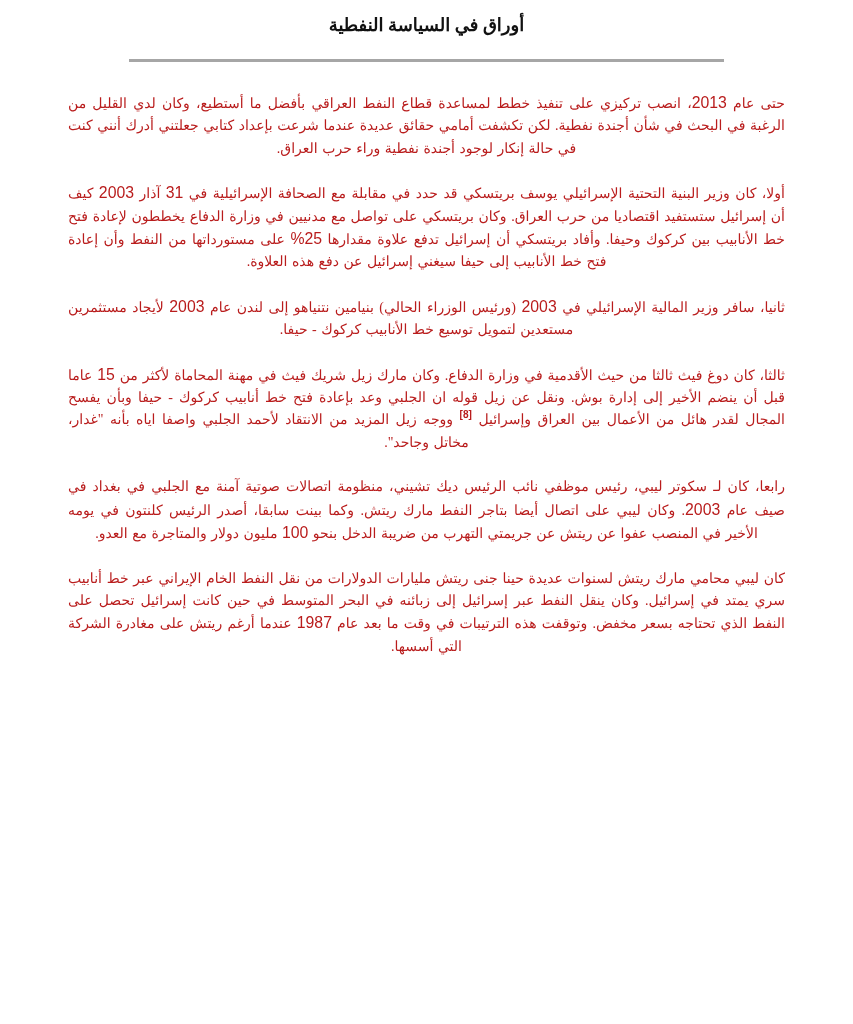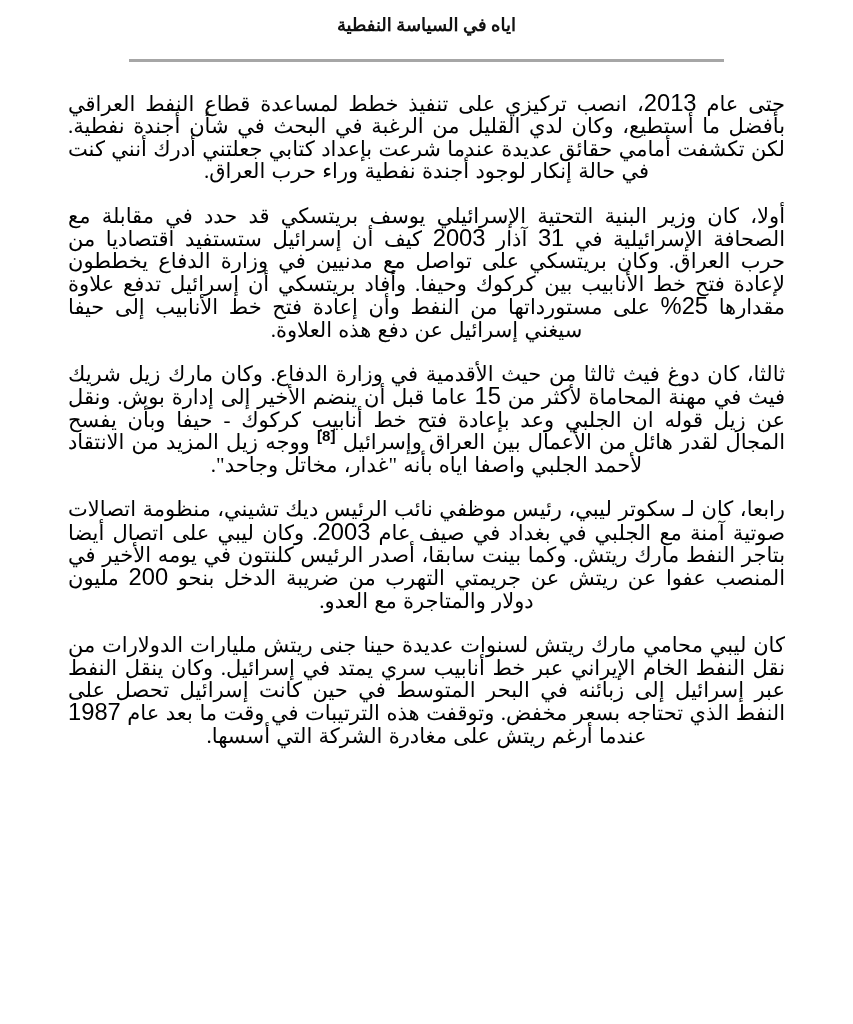--- a/index.html
+++ b/index.html
@@ -35,46 +35,47 @@
     width: 595px;
     margin: 22px auto 0 auto;
     background: #a6a6a6;
   }
   .body-block {
     margin: 30px 68px 0 68px;
     direction: rtl;
   }
   .para {
     margin: 0 0 22px 0;
-    font-size: 21px;
+    font-size: 14px;
     line-height: 22.4px;
     text-align: justify;
     text-align-last: center;
     word-spacing: 1px;
-    color: #000000;
+    color: #b91c1c;
   }
   .num {
     font-family: "Liberation Sans", "DejaVu Sans", sans-serif;
     font-size: 1.13em;
     letter-spacing: 0.2px;
   }
   .fnref {
     font-family: "Liberation Sans", "DejaVu Sans", sans-serif;
     font-weight: bold;
     font-size: 0.72em;
     vertical-align: super;
     line-height: 0;
   }
 </style>
 </head>
 <body>
 
 <div class="page">
-  <h1 class="title">اياه في السياسة النفطية</h1>
+  <h1 class="title">أوراق في السياسة النفطية</h1>
   <hr class="divider">
   <div class="body-block">
       <p class="para">حتى عام <span class="num">2013</span>، انصب تركيزي على تنفيذ خطط لمساعدة قطاع النفط العراقي بأفضل ما أستطيع، وكان لدي القليل من الرغبة في البحث في شأن أجندة نفطية. لكن تكشفت أمامي حقائق عديدة عندما شرعت بإعداد كتابي جعلتني أدرك أنني كنت في حالة إنكار لوجود أجندة نفطية وراء حرب العراق.</p>
       <p class="para">أولا، كان وزير البنية التحتية الإسرائيلي يوسف بريتسكي قد حدد في مقابلة مع الصحافة الإسرائيلية في <span class="num">31</span> آذار <span class="num">2003</span> كيف أن إسرائيل ستستفيد اقتصاديا من حرب العراق. وكان بريتسكي على تواصل مع مدنيين في وزارة الدفاع يخططون لإعادة فتح خط الأنابيب بين كركوك وحيفا. وأفاد بريتسكي أن إسرائيل تدفع علاوة مقدارها <span class="num">25%</span> على مستورداتها من النفط وأن إعادة فتح خط الأنابيب إلى حيفا سيغني إسرائيل عن دفع هذه العلاوة.</p>
+      <p class="para">ثانيا، سافر وزير المالية الإسرائيلي في <span class="num">2003</span> (ورئيس الوزراء الحالي) بنيامين نتنياهو إلى لندن عام <span class="num">2003</span> لأيجاد مستثمرين مستعدين لتمويل توسيع خط الأنابيب كركوك - حيفا.</p>
       <p class="para">ثالثا، كان دوغ فيث ثالثا من حيث الأقدمية في وزارة الدفاع. وكان مارك زيل شريك فيث في مهنة المحاماة لأكثر من <span class="num">15</span> عاما قبل أن ينضم الأخير إلى إدارة بوش. ونقل عن زيل قوله ان الجلبي وعد بإعادة فتح خط أنابيب كركوك - حيفا وبأن يفسح المجال لقدر هائل من الأعمال بين العراق وإسرائيل <sup class="fnref">[8]</sup> ووجه زيل المزيد من الانتقاد لأحمد الجلبي واصفا اياه بأنه "غدار، مخاتل وجاحد".</p>
-      <p class="para">رابعا، كان لـ سكوتر ليبي، رئيس موظفي نائب الرئيس ديك تشيني، منظومة اتصالات صوتية آمنة مع الجلبي في بغداد في صيف عام <span class="num">2003</span>. وكان ليبي على اتصال أيضا بتاجر النفط مارك ريتش. وكما بينت سابقا، أصدر الرئيس كلنتون في يومه الأخير في المنصب عفوا عن ريتش عن جريمتي التهرب من ضريبة الدخل بنحو <span class="num">200</span> مليون دولار والمتاجرة مع العدو.</p>
+      <p class="para">رابعا، كان لـ سكوتر ليبي، رئيس موظفي نائب الرئيس ديك تشيني، منظومة اتصالات صوتية آمنة مع الجلبي في بغداد في صيف عام <span class="num">2003</span>. وكان ليبي على اتصال أيضا بتاجر النفط مارك ريتش. وكما بينت سابقا، أصدر الرئيس كلنتون في يومه الأخير في المنصب عفوا عن ريتش عن جريمتي التهرب من ضريبة الدخل بنحو <span class="num">100</span> مليون دولار والمتاجرة مع العدو.</p>
       <p class="para">كان ليبي محامي مارك ريتش لسنوات عديدة حينا جنى ريتش مليارات الدولارات من نقل النفط الخام الإيراني عبر خط أنابيب سري يمتد في إسرائيل. وكان ينقل النفط عبر إسرائيل إلى زبائنه في البحر المتوسط في حين كانت إسرائيل تحصل على النفط الذي تحتاجه بسعر مخفض. وتوقفت هذه الترتيبات في وقت ما بعد عام <span class="num">1987</span> عندما أرغم ريتش على مغادرة الشركة التي أسسها.</p>
     </div>
 </div>
 
 </body></html>

